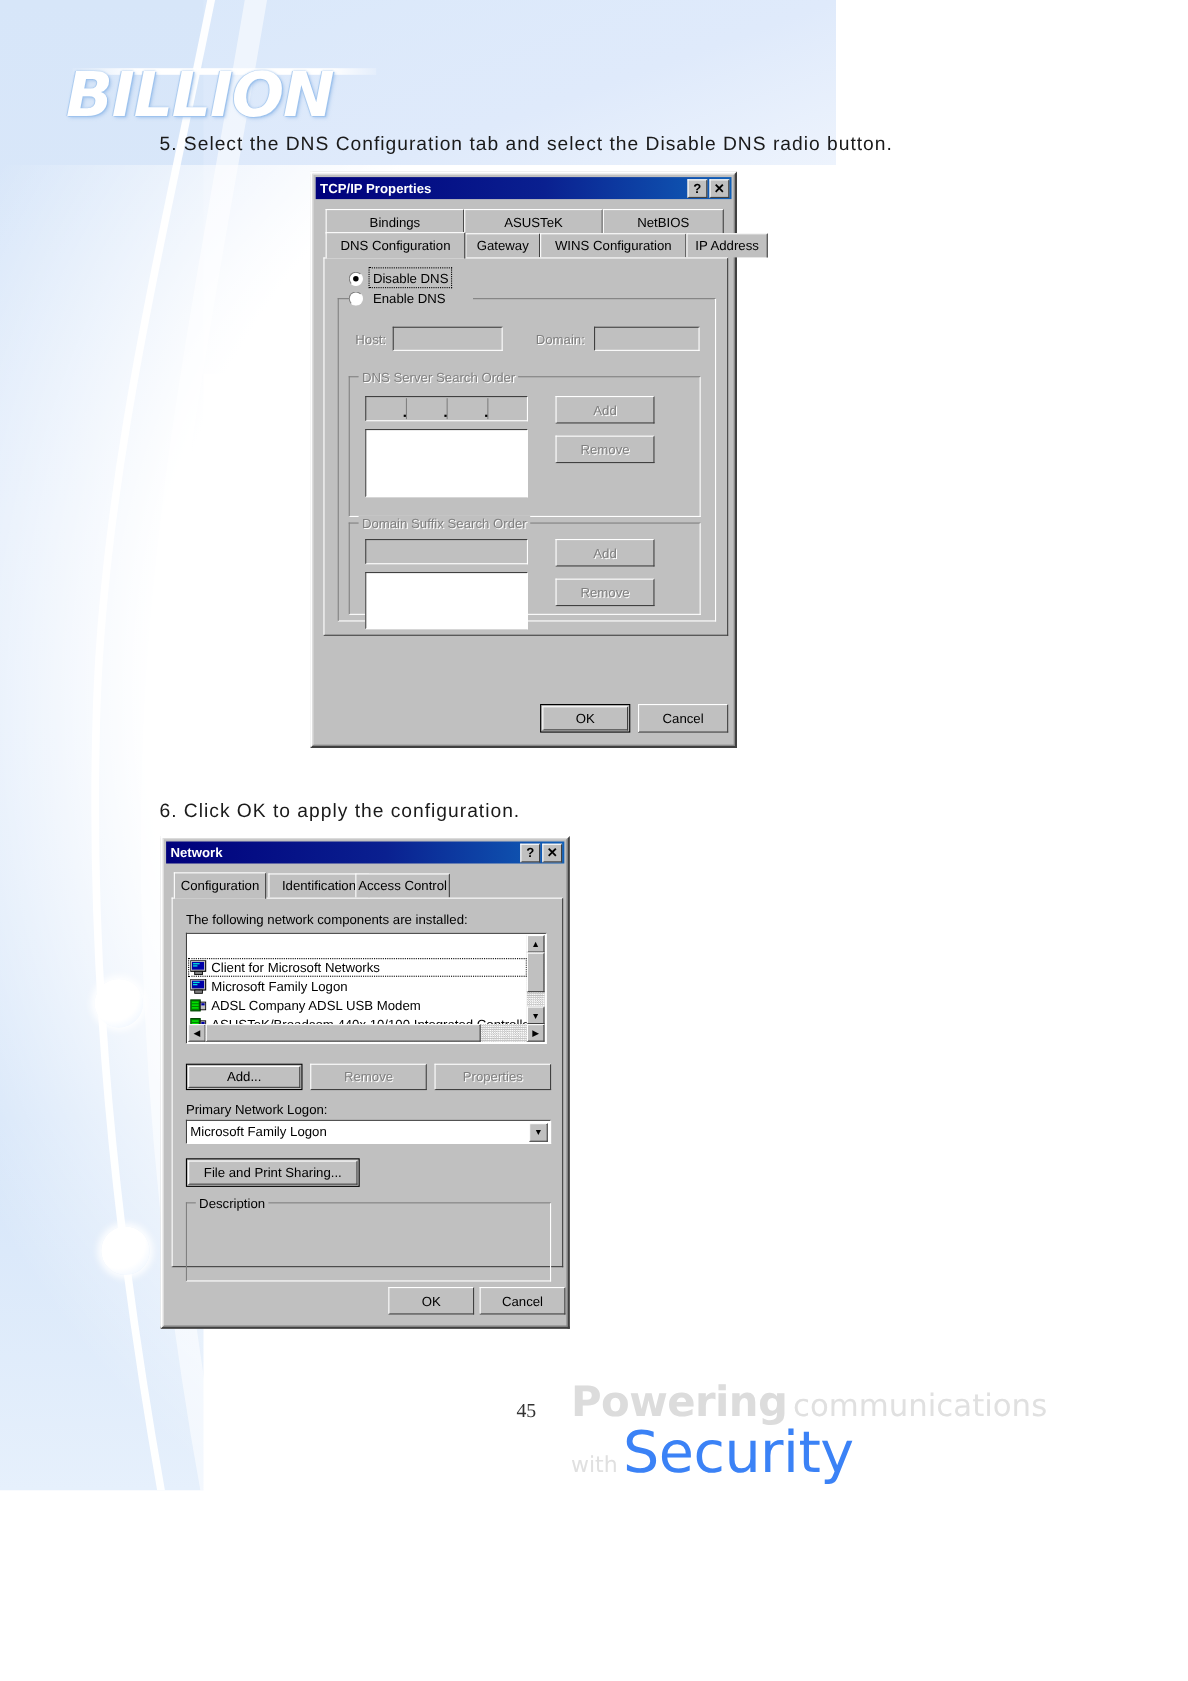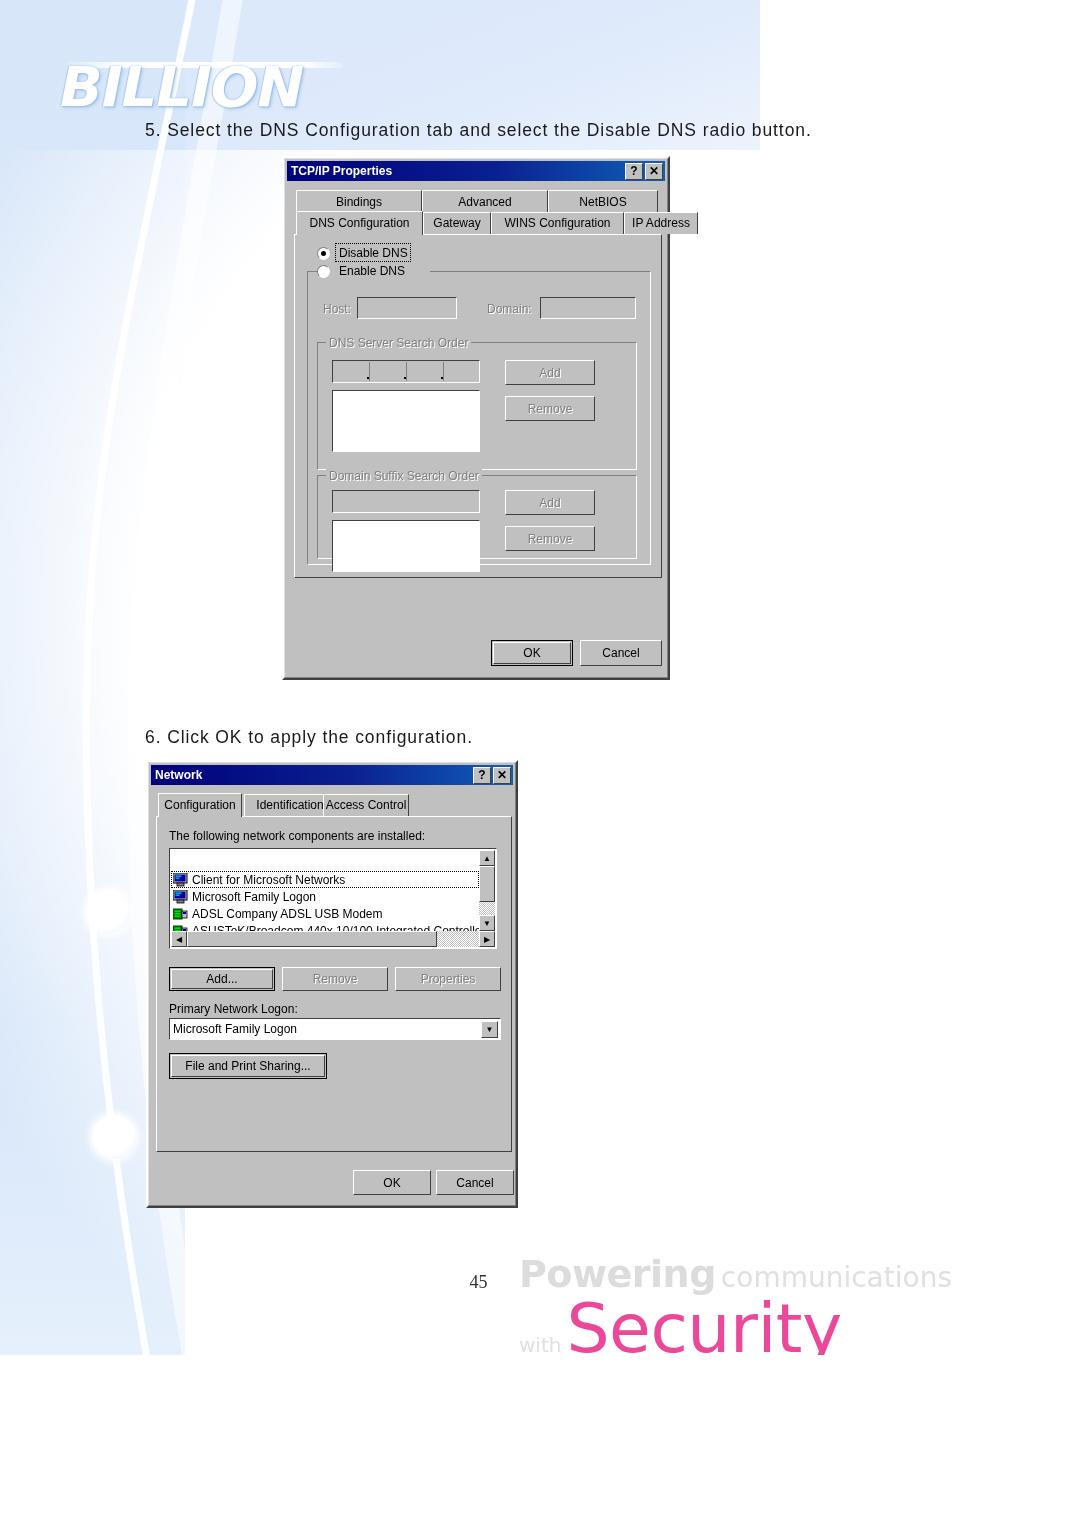--- a/index.html
+++ b/index.html
@@ -108,21 +108,21 @@
     font-weight: 400; font-size: 28px; color: #e0e0e0;
     margin-left: 5px; letter-spacing: 0px;
   }
   .wm-line2 { white-space: nowrap; margin-top: 2px; }
   .wm-with {
     font-family: "DejaVu Sans", sans-serif;
     font-size: 20px; color: #e0e0e0; margin-right: 5px;
   }
   .wm-security {
     font-family: "DejaVu Sans", sans-serif;
-    font-size: 68px; color: #ec4899; letter-spacing: -0.5px;
+    font-size: 52px; color: #3b82f6; letter-spacing: -0.5px;
   }
 
   
   .win {
     position: absolute;
     background: #c0c0c0;
     border-top: 2px solid #ffffff;
     border-left: 2px solid #ffffff;
     border-right: 2px solid #404040;
     border-bottom: 2px solid #404040;
@@ -397,21 +397,21 @@
     <div class="titlebar">
       <span class="title">TCP/IP Properties</span>
       <span class="tb-btn">?</span>
       <span class="tb-btn">✕</span>
     </div>
 
     <div class="tab" style="left:12px; top:32px; width:126px; height:23px; line-height:22px;">
       <span>Bindings</span>
     </div>
     <div class="tab" style="left:138px; top:32px; width:126px; height:23px; line-height:22px;">
-      <span>Advanced</span>
+      <span>ASUSTeK</span>
     </div>
     <div class="tab" style="left:264px; top:32px; width:110px; height:23px; line-height:22px;">
       <span>NetBIOS</span>
     </div>
 
     <div class="tab active" style="left:12px; top:53px; width:127px; height:24px; line-height:22px; background:#c0c0c0; border-bottom:none;">
       <span>DNS Configuration</span>
     </div>
     <div class="tab" style="left:139px; top:54px; width:68px; height:22px; line-height:21px;">
       <span>Gateway</span>
@@ -608,20 +608,23 @@
       <div class="combo" style="left:12px; top:201px; width:332px; height:22px;">
         <span>Microsoft Family Logon</span>
         <span class="combo-arrow">▼</span>
       </div>
 
       <div class="btn default" style="left:12px; top:236px; width:158px; height:26px;">
         <span class="inner"></span>
         <span class="lbl">File and Print Sharing...</span>
       </div>
 
+      <div class="group" style="left:12px; top:276px; width:332px; height:72px;">
+        <span class="legend">Description</span>
+      </div>
       <div class="statictext" style="left:22px; top:296px;"></div>
     </div>
 
     <div class="btn" style="left:205px; top:408px; width:78px; height:25px;">
       <span class="lbl">OK</span>
     </div>
     <div class="btn" style="left:288px; top:408px; width:78px; height:25px;">
       <span class="lbl">Cancel</span>
     </div>
   </div>

